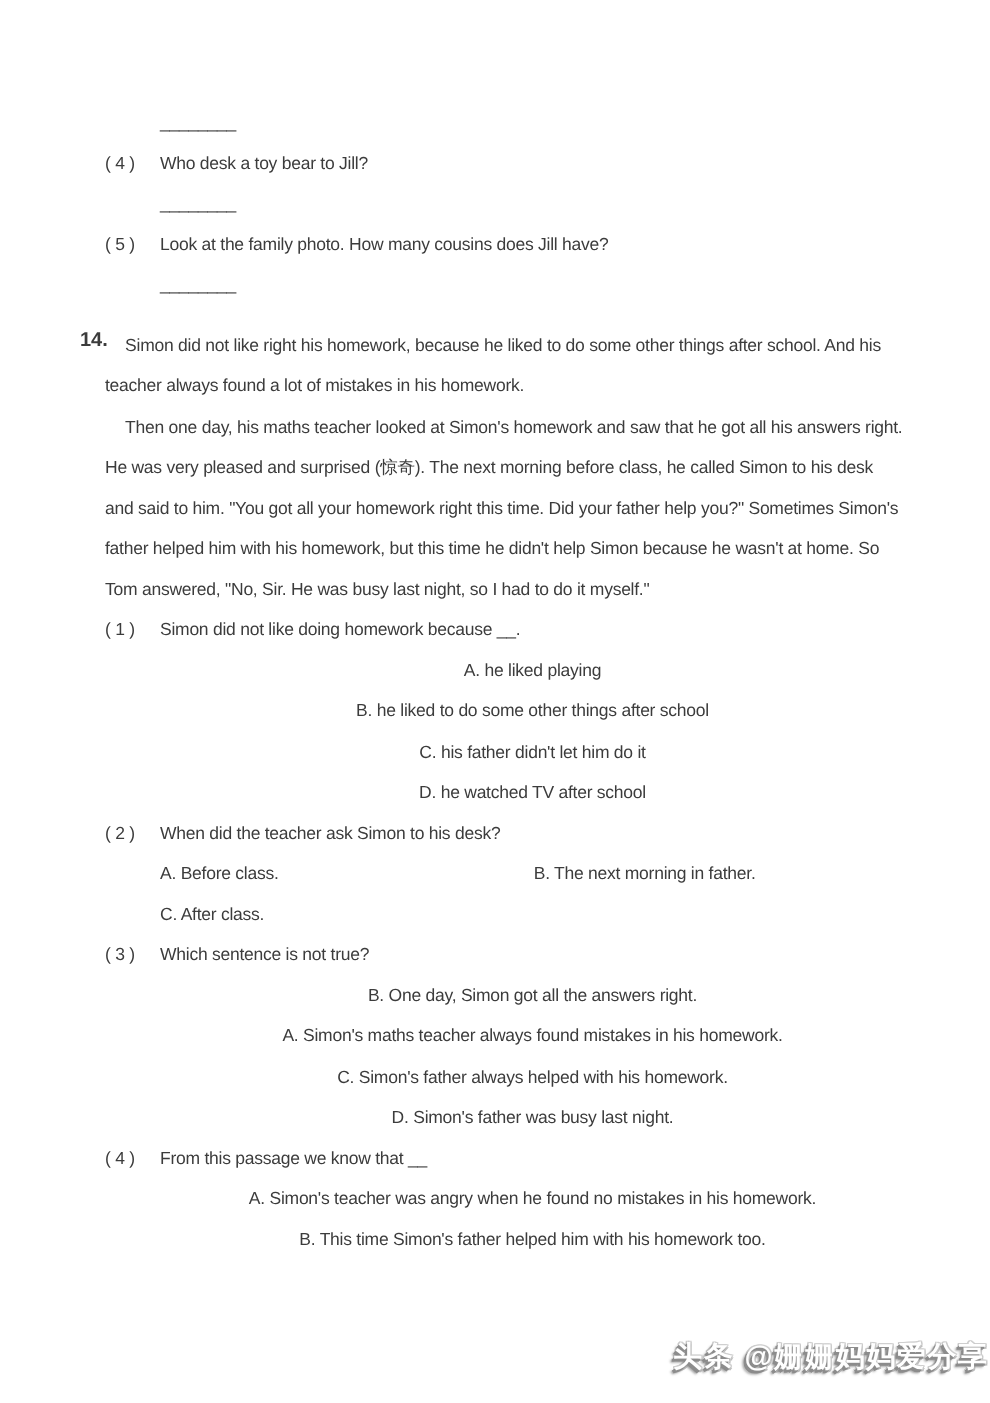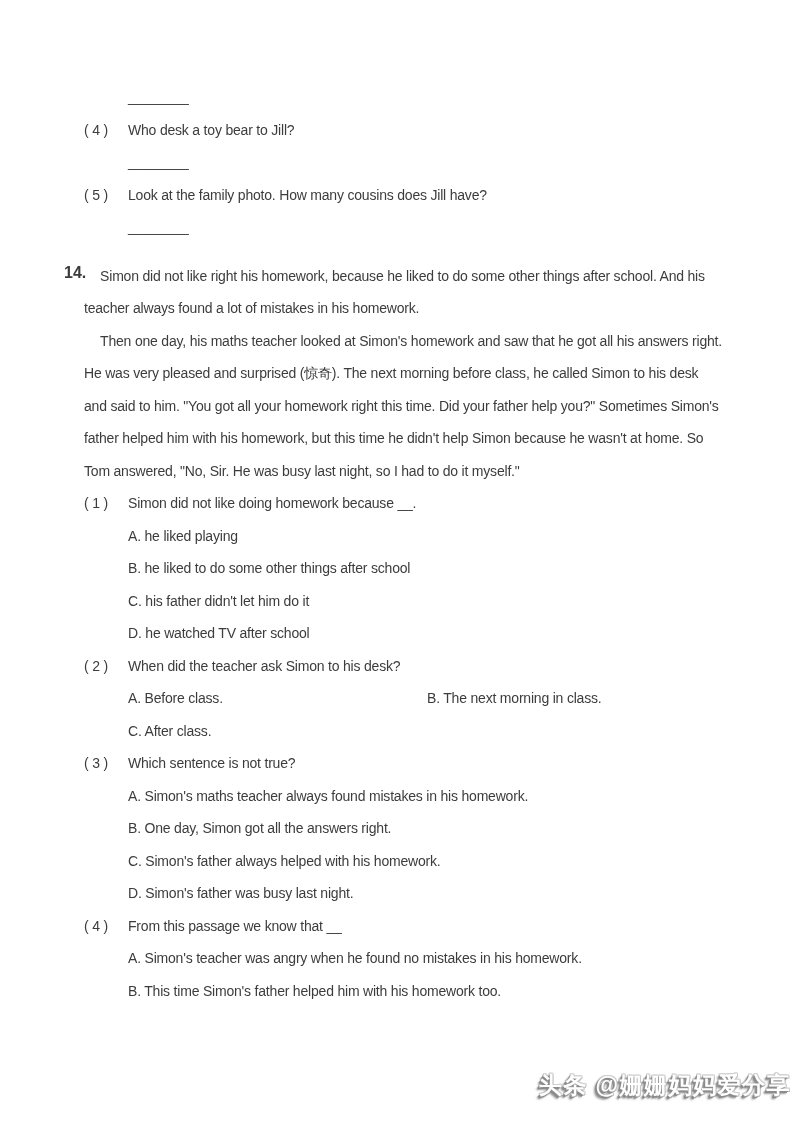--- a/index.html
+++ b/index.html
@@ -35,21 +35,21 @@
   .sec-num {
     position: absolute;
     left: -20px;
     top: 5px;
     font-weight: bold;
     font-size: 16px;
     letter-spacing: 0;
     line-height: 1;
   }
   .para { margin: 0; text-indent: 1.15em; }
-  .opt-list { padding-left: 44px; }
+  .opt-list { padding-left: 44px; text-align: center; }
   .opt-grid {
     display: grid;
     grid-template-columns: 299px 1fr;
     padding-left: 44px;
   }
   
   .watermark {
     position: absolute;
     top: 1070px;
     right: 1px;
@@ -106,31 +106,31 @@
       <div class="opt">C. his father didn't let him do it</div>
       <div class="opt">D. he watched TV after school</div>
     </div>
 
     <div class="q-row">
       <span class="q-num">( 2 )</span>
       <span class="q-text">When did the teacher ask Simon to his desk?</span>
     </div>
     <div class="opt-grid">
       <div class="opt">A. Before class.</div>
-      <div class="opt">B. The next morning in class.</div>
+      <div class="opt">B. The next morning in father.</div>
       <div class="opt">C. After class.</div>
     </div>
 
     <div class="q-row">
       <span class="q-num">( 3 )</span>
       <span class="q-text">Which sentence is not true?</span>
     </div>
     <div class="opt-list">
+      <div class="opt">B. One day, Simon got all the answers right.</div>
       <div class="opt">A. Simon's maths teacher always found mistakes in his homework.</div>
-      <div class="opt">B. One day, Simon got all the answers right.</div>
       <div class="opt">C. Simon's father always helped with his homework.</div>
       <div class="opt">D. Simon's father was busy last night.</div>
     </div>
 
     <div class="q-row">
       <span class="q-num">( 4 )</span>
       <span class="q-text">From this passage we know that __</span>
     </div>
     <div class="opt-list">
       <div class="opt">A. Simon's teacher was angry when he found no mistakes in his homework.</div>

